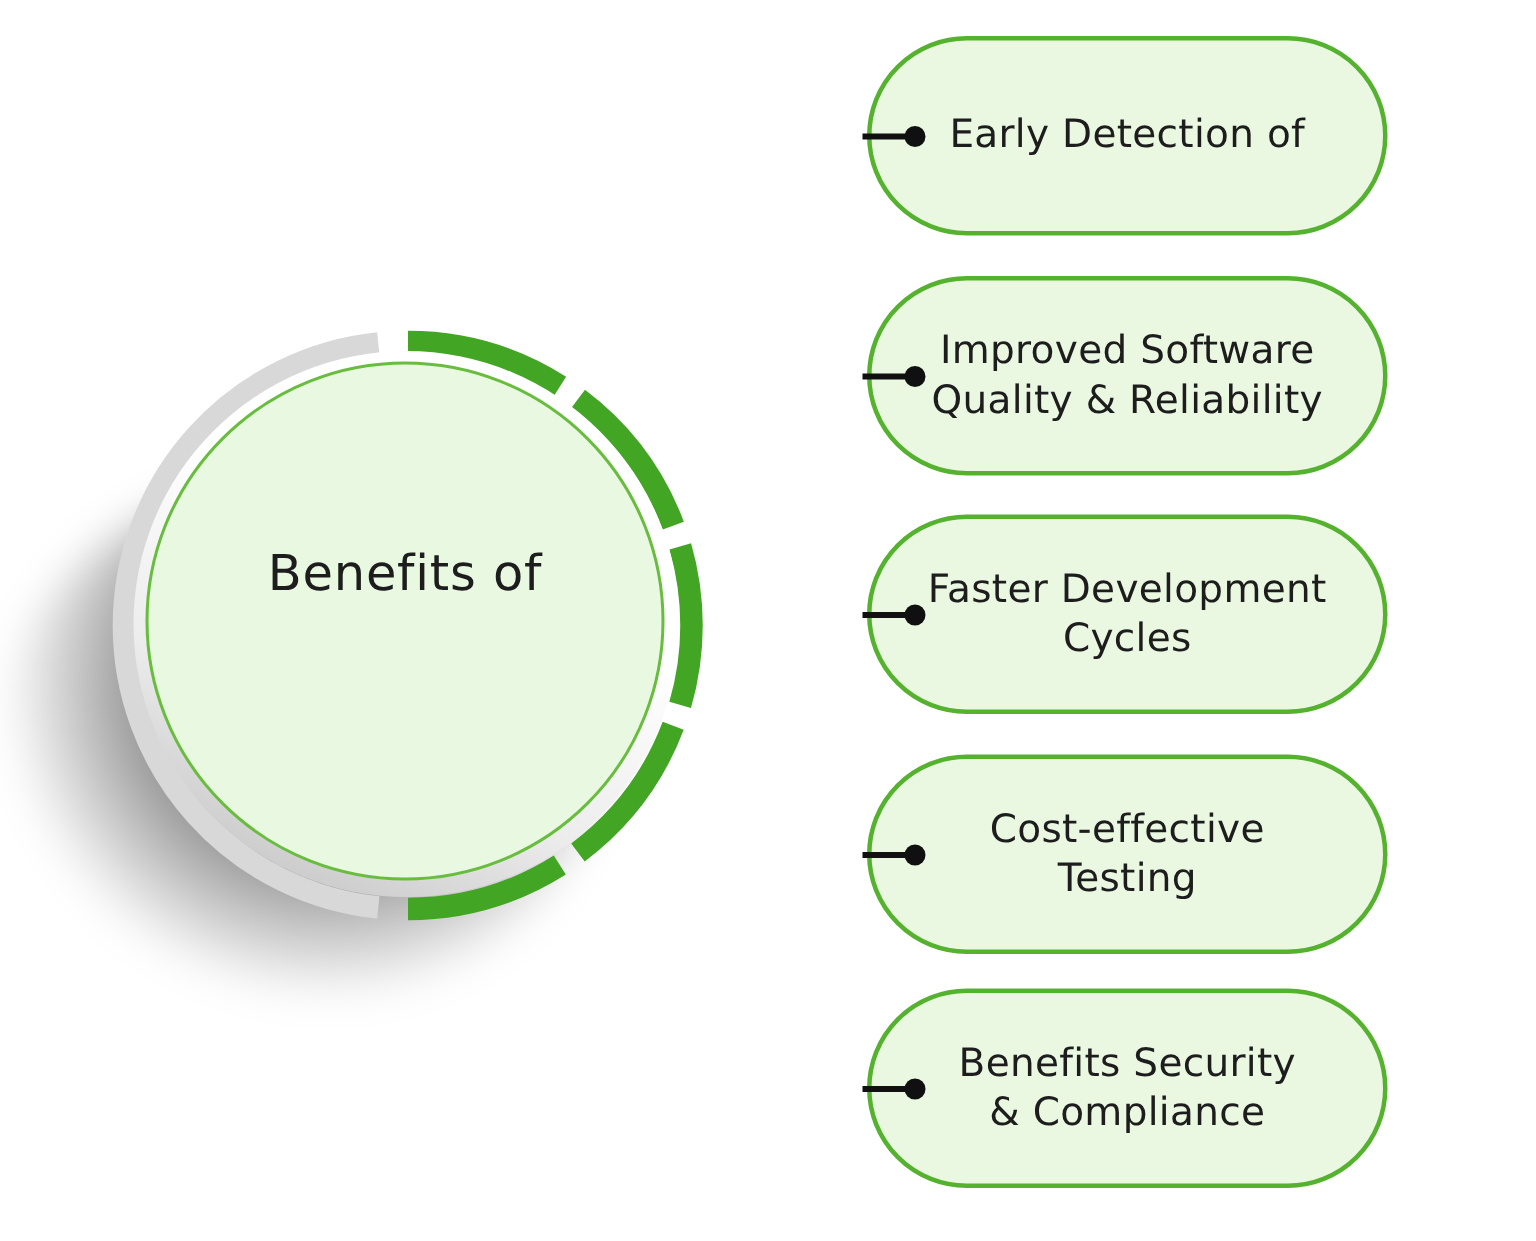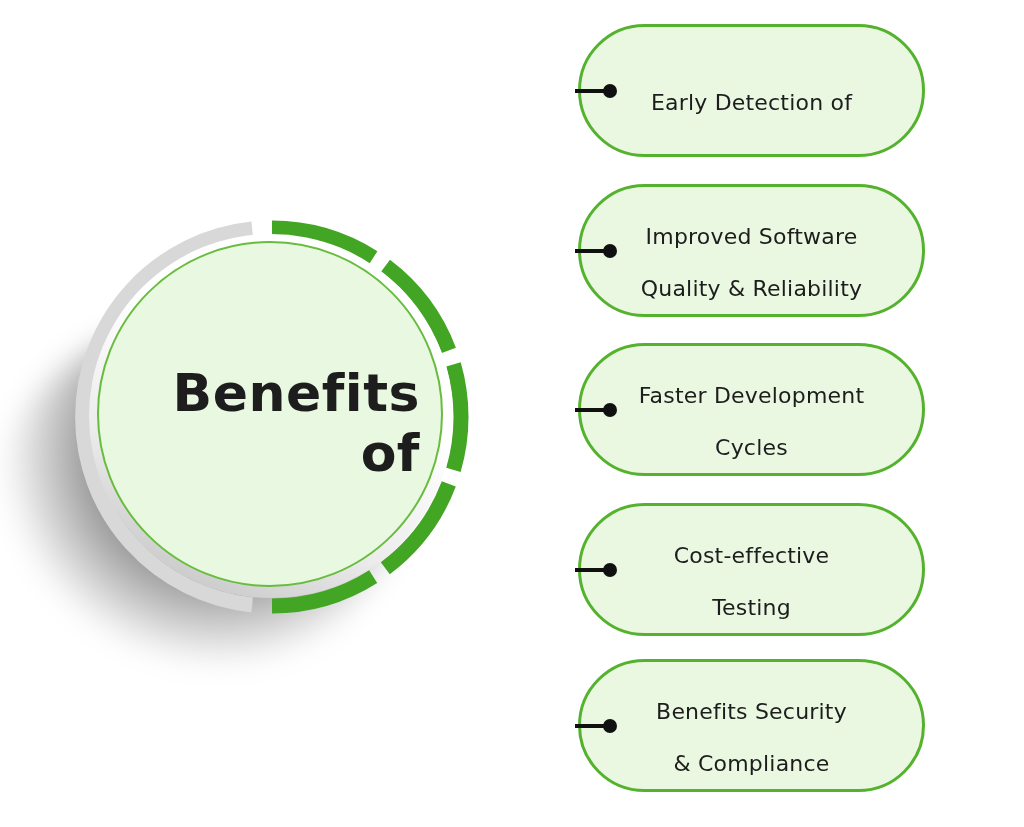--- a/index.html
+++ b/index.html
@@ -70,24 +70,24 @@
     border-radius: 50%;
     background: var(--circle-fill);
     border: 2px solid var(--circle-border);
     z-index: 4;
   }
   .diagram-title {
     position: absolute;
     left: 120px;
     top: 363px;
     width: 300px;
-    text-align: right;
-    font-size: 52px;
+    text-align: center;
+    font-size: 33px;
     line-height: 1.16;
-    font-weight: 700;
+    font-weight: 400;
     color: var(--text);
     letter-spacing: 0.5px;
     z-index: 5;
   }
 
   
   .benefit {
     position: absolute;
     left: 575px;
     width: 353px;
@@ -110,27 +110,26 @@
     border: 3px solid var(--pill-border);
     background: var(--pill-fill);
     display: flex;
     flex-direction: column;
     align-items: center;
     justify-content: center;
     text-align: center;
     padding: 0 18px;
   }
   .pill-line {
-    font-size: 22px;
+    font-size: 26px;
     line-height: 1.25;
     font-weight: 400;
     color: var(--text);
     letter-spacing: 0.2px;
     white-space: nowrap;
-    margin-top: 24px;
   }
   .connector-line {
     position: absolute;
     left: 0;
     top: calc(50% - 2px);
     width: 36px;
     height: 4px;
     background: var(--connector);
     z-index: 7;
   }

